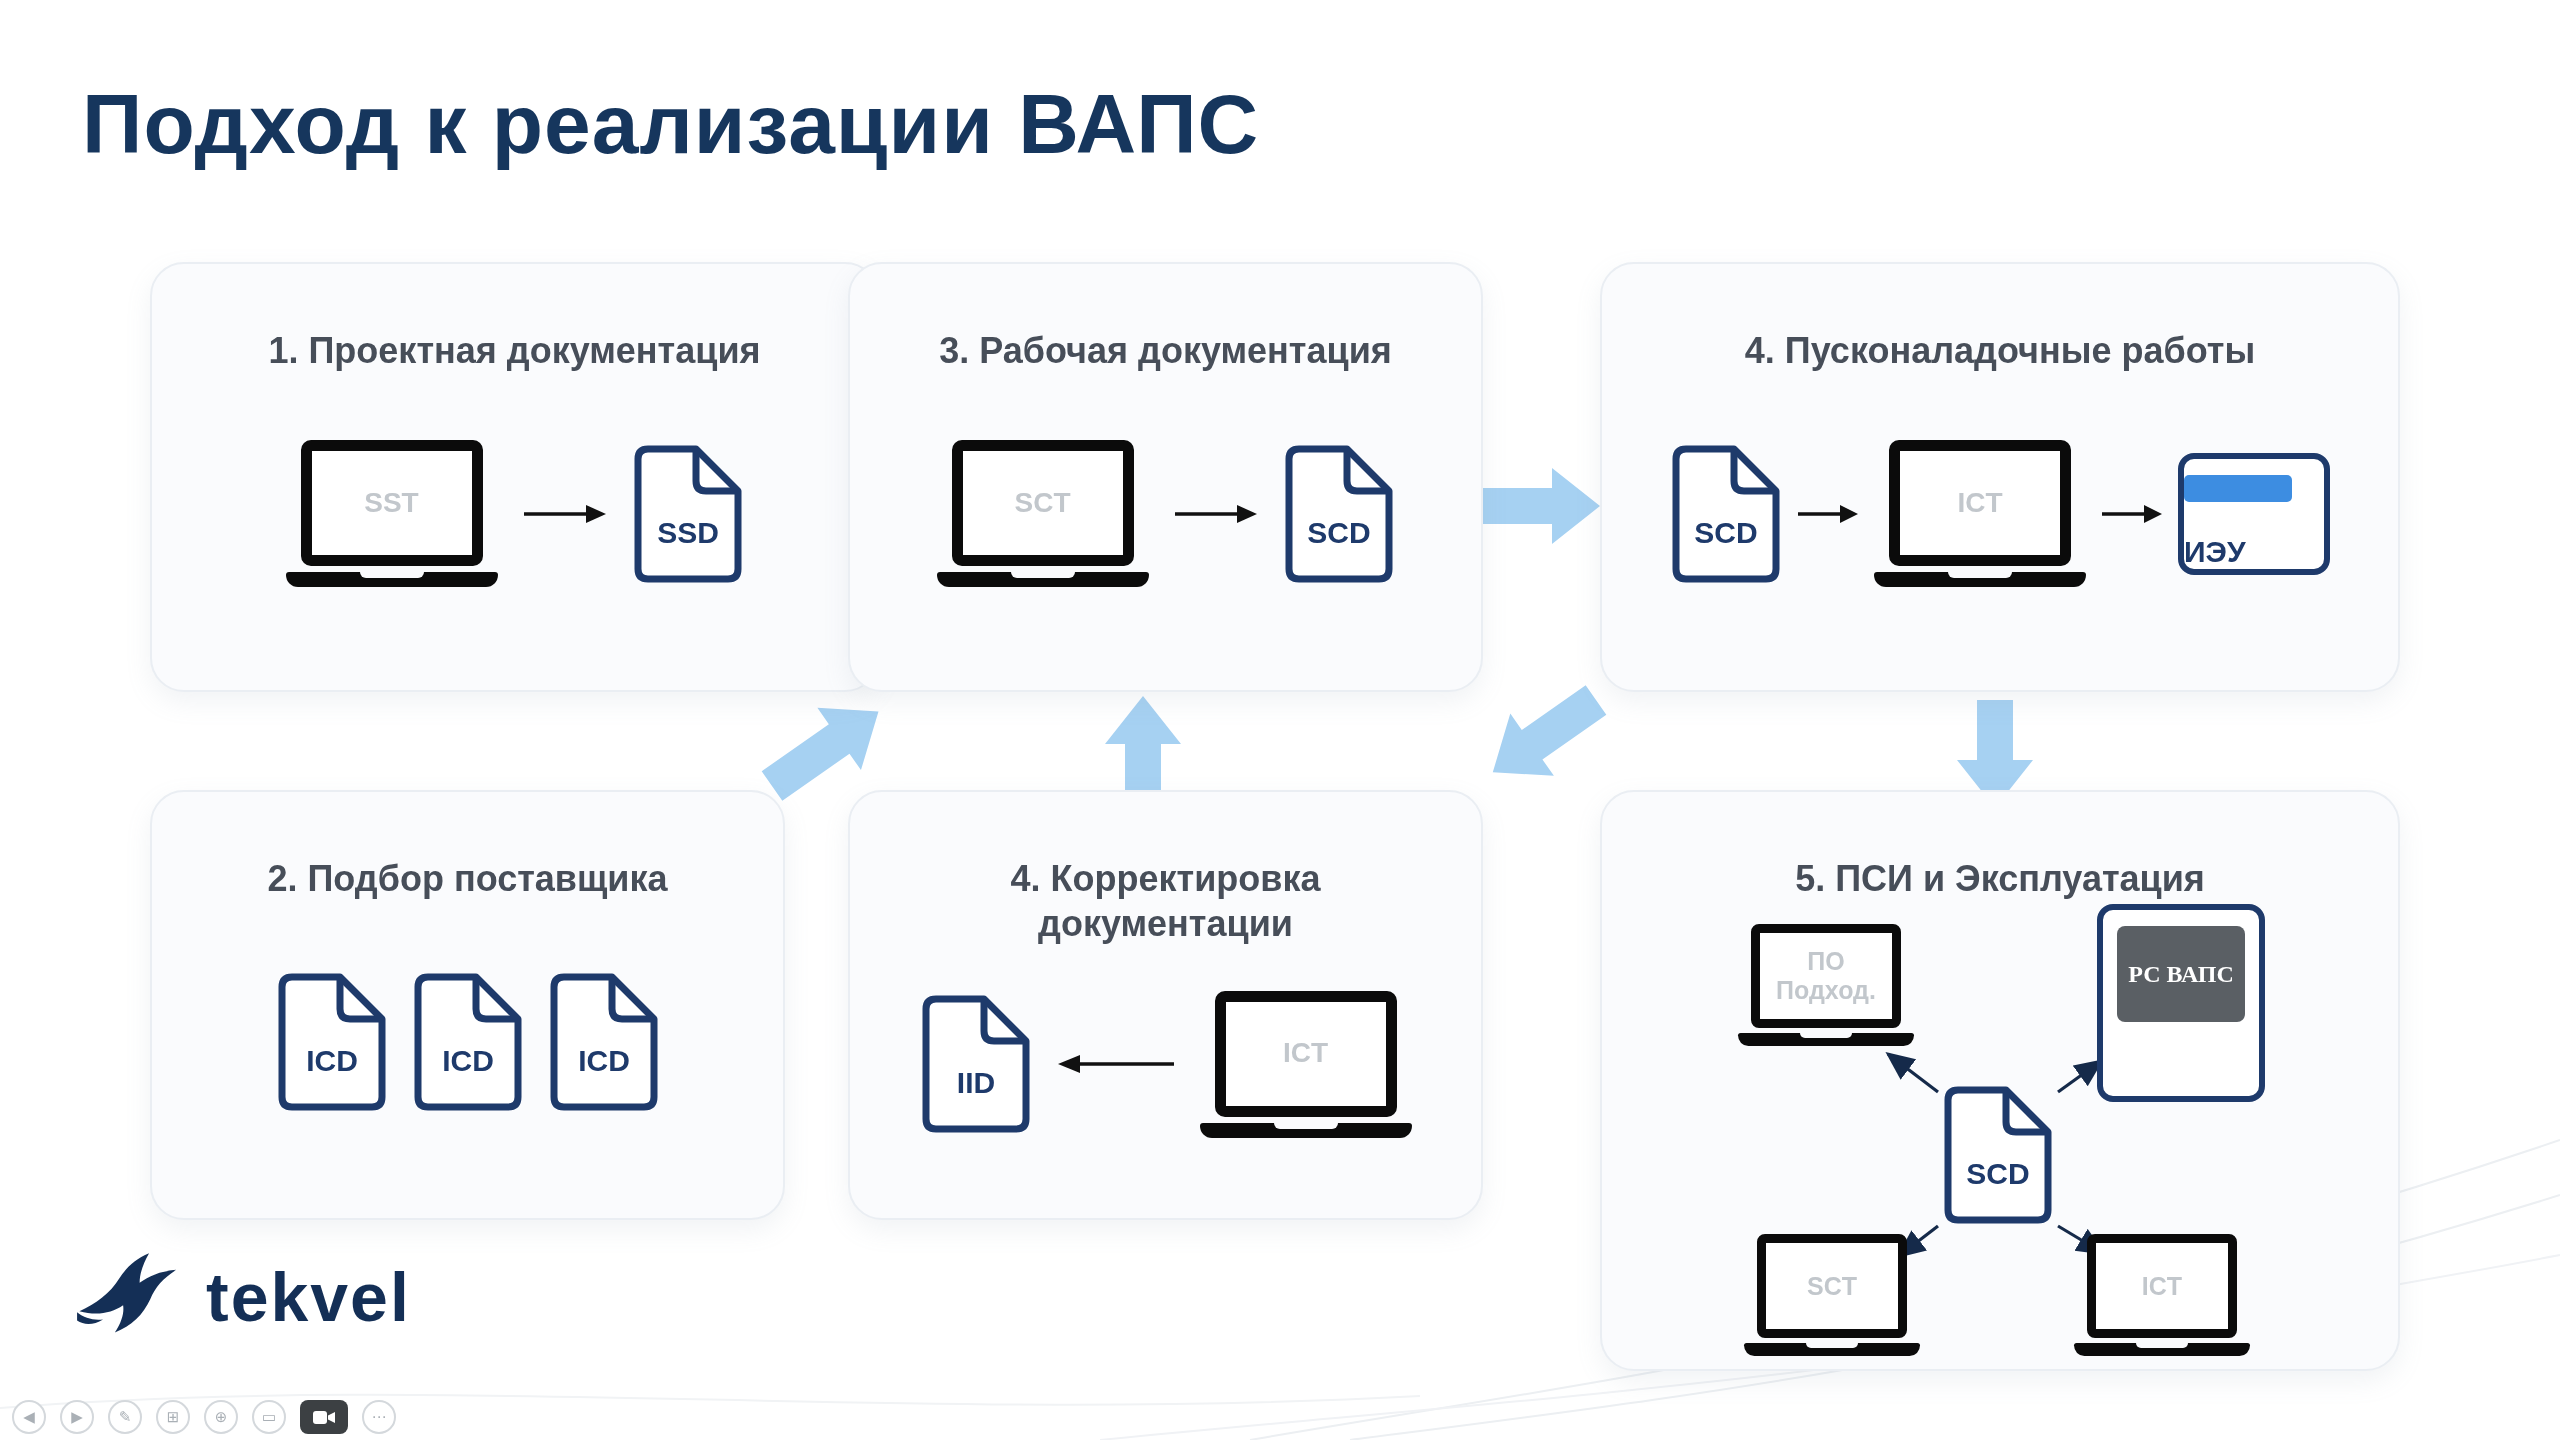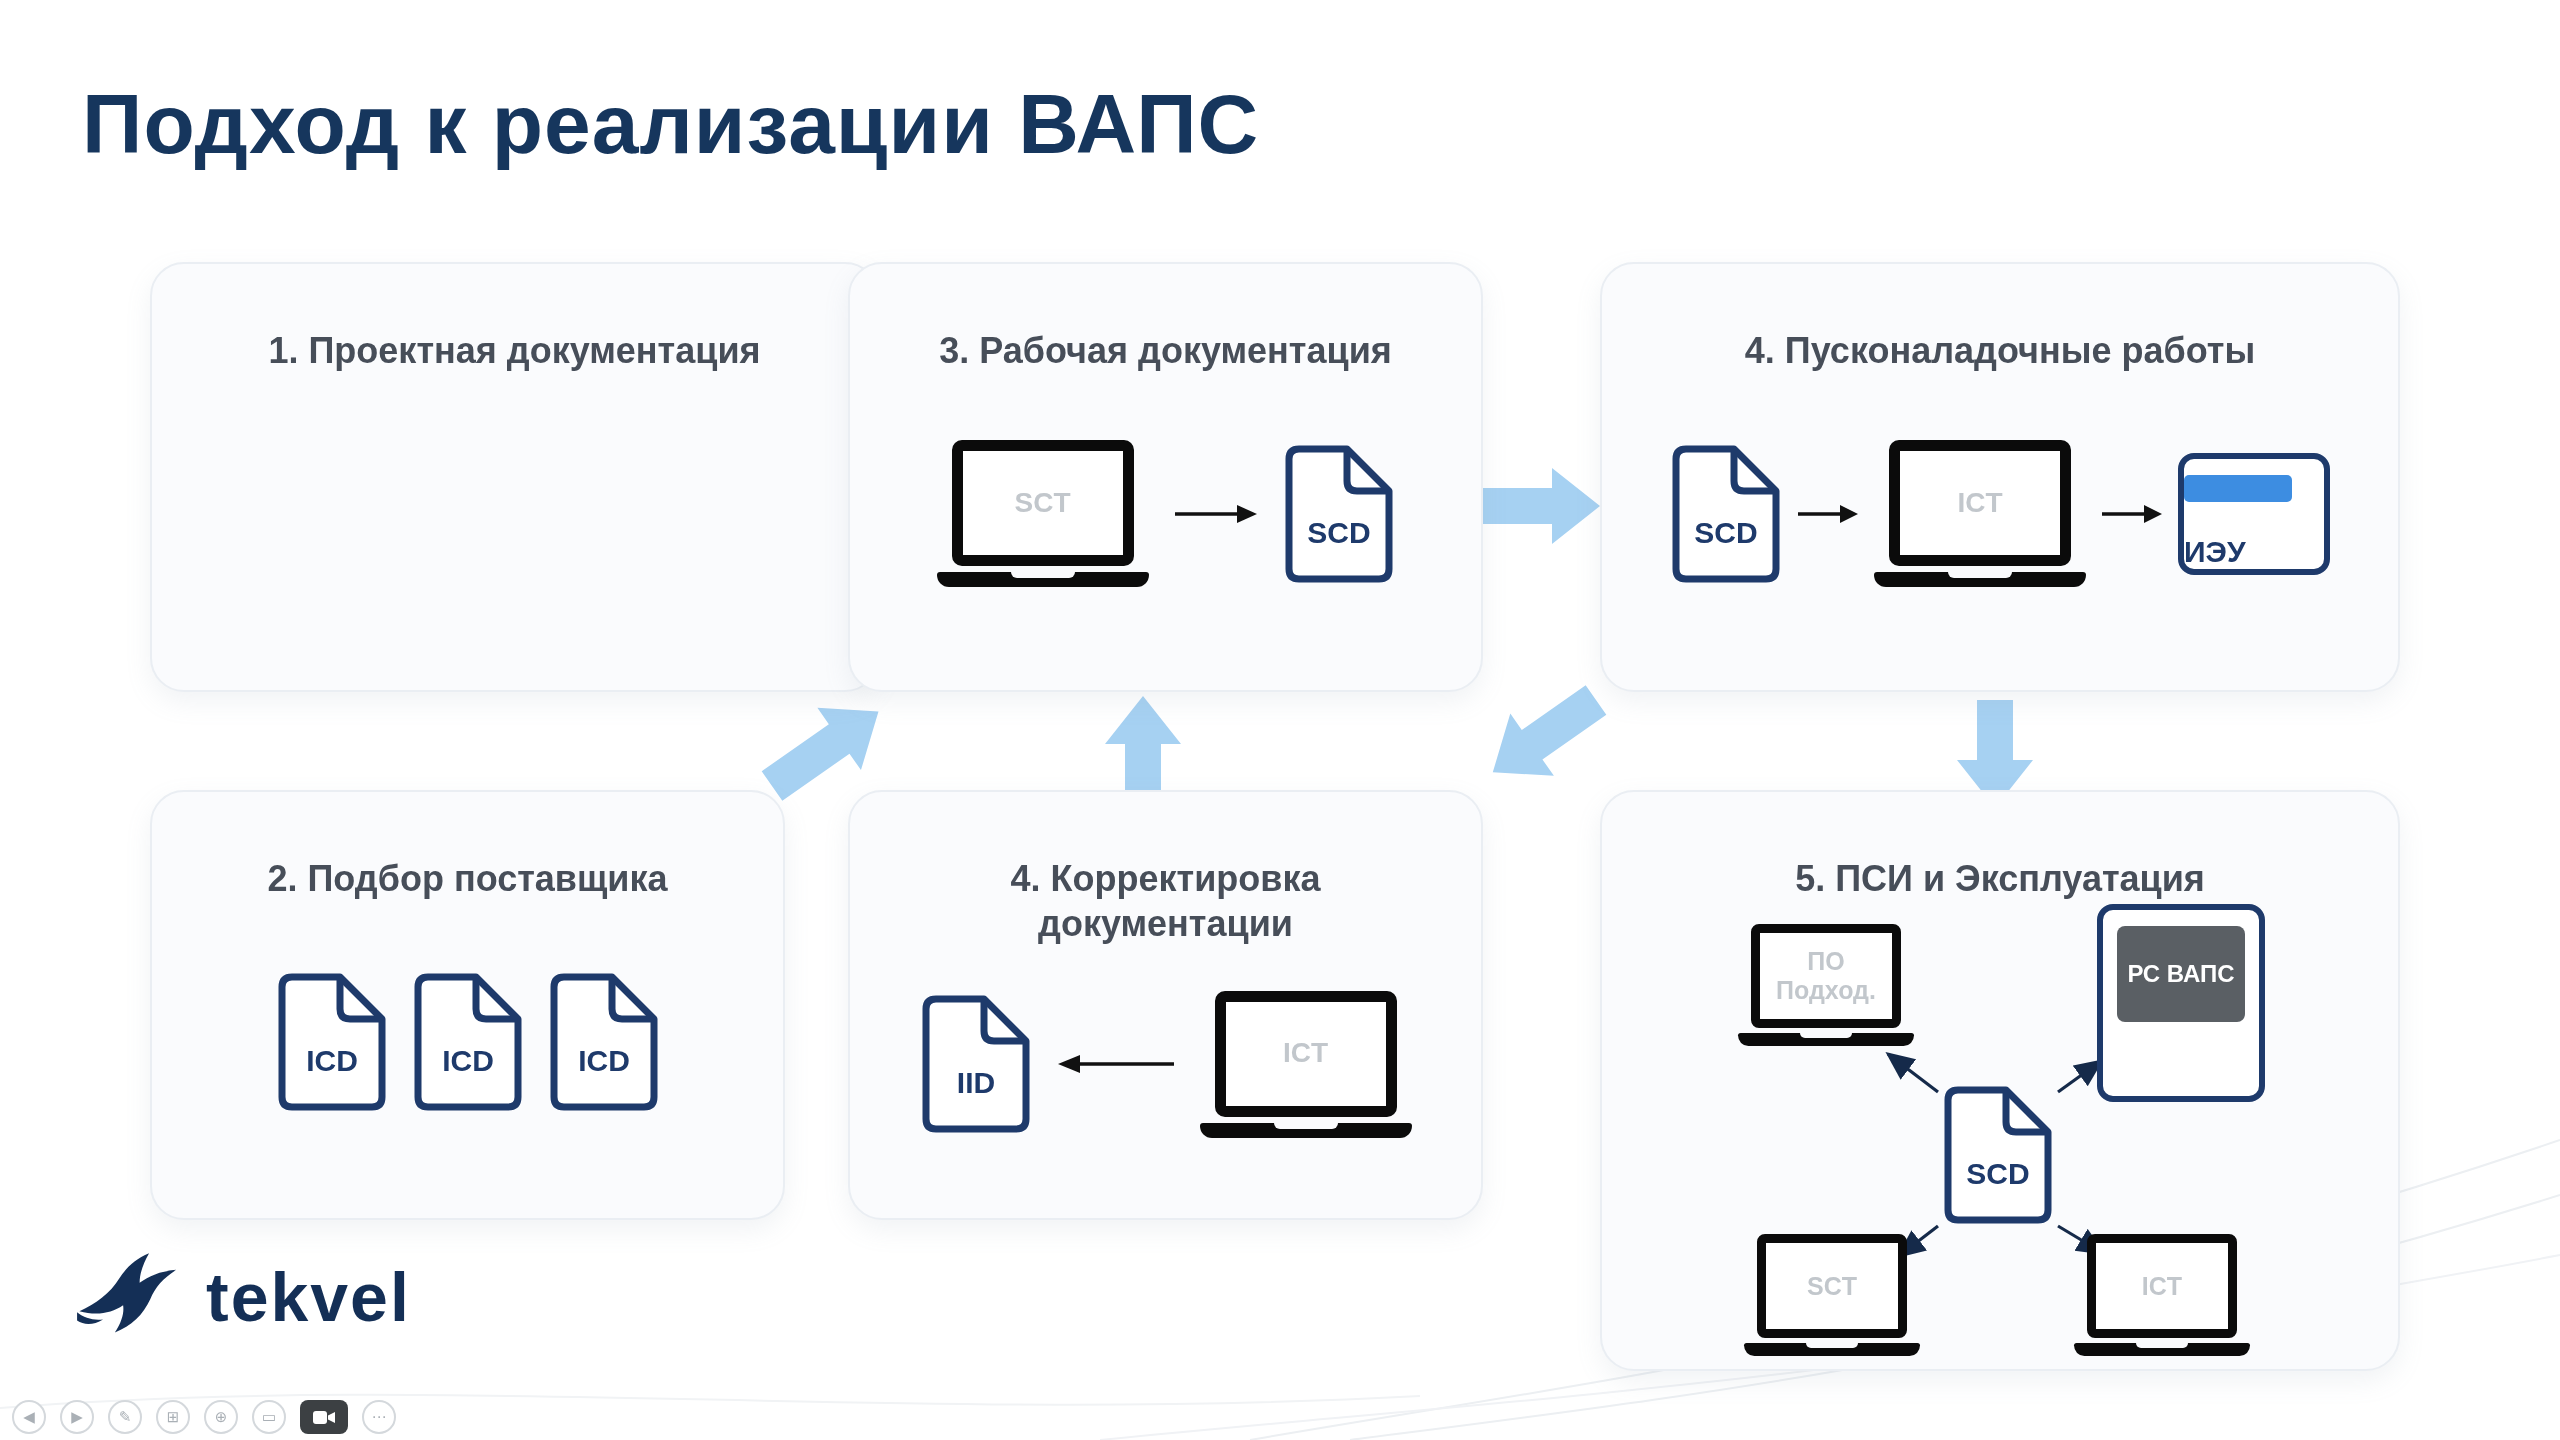--- a/index.html
+++ b/index.html
@@ -77,21 +77,21 @@
   .device {
     width:152px; height:122px; border:6px solid #1e3a6b; border-radius:16px;
     background:#fff; display:flex; flex-direction:column; padding-top:16px;gap:21px;
   }
   .device .bar { width:108px; height:30px; background:#3d8de1; border-radius:5px; }
   .device .label { margin-top:12px; font-weight:bold; font-size:30px; color:#1e3a6b; }
 
   
   .card-operation .op-item { position:absolute; }
   .op-laptop-top   { left:136px; top:132px; }
-  .op-server       { left:495px; top:112px; }
+  .op-server       { left:495px; top:112px;font-family:Liberation Serif, serif; }
   .op-doc          { left:340px; top:292px; }
   .op-laptop-left  { left:142px; top:442px; }
   .op-laptop-right { left:472px; top:442px; }
   .op-arrows { position:absolute; left:0; top:0; }
 
   .server {
     width:168px; height:198px; border:6px solid #1e3a6b; border-radius:16px;
     background:#fff; display:flex; justify-content:center; padding-top:16px;
   }
   .server .screen-dark {
@@ -140,20 +140,37 @@
   <g transform="translate(1596,700) rotate(145)">
     <polygon fill="#a6d1f2" points="0,-18 78,-18 78,-38 126,0 78,38 78,18 0,18"></polygon>
   </g>
   <polygon fill="#a6d1f2" points="1977,700 1977,760 1957,760 1995,808 2033,760 2013,760 2013,700"></polygon>
 </svg>
 
 <h1 class="slide-title">Подход к реализации ВАПС</h1>
 
 <section class="card card-design">
   <h2 class="card-title">1. Проектная документация</h2>
+  <div class="card-body">
+    <div class="laptop">
+      <div class="screen">
+          <span>SST</span>
+        </div>
+      <div class="base"></div>
+    </div>
+    <svg class="arr" width="86" height="24" viewBox="0 0 86 24">
+      <line x1="2" y1="12" x2="66" y2="12" stroke="#111" stroke-width="3.5"></line>
+      <polygon points="64,3 84,12 64,21" fill="#111"></polygon>
+    </svg>
+    <svg class="doc-svg" width="112" height="142" viewBox="0 0 112 142">
+      <path d="M16 6 H64 L106 48 V126 Q106 136 96 136 H16 Q6 136 6 126 V16 Q6 6 16 6 Z" fill="#fff" stroke="#1e3a6b" stroke-width="7" stroke-linejoin="round"></path>
+      <path d="M64 6 V38 Q64 48 74 48 H106" fill="none" stroke="#1e3a6b" stroke-width="7" stroke-linejoin="round"></path>
+      <text x="56" y="100" text-anchor="middle">SSD</text>
+    </svg>
+  </div>
 </section>
 
 <section class="card card-working">
   <h2 class="card-title">3. Рабочая документация</h2>
   <div class="card-body">
     <div class="laptop">
       <div class="screen">
           <span>SCT</span>
         </div>
       <div class="base"></div>

